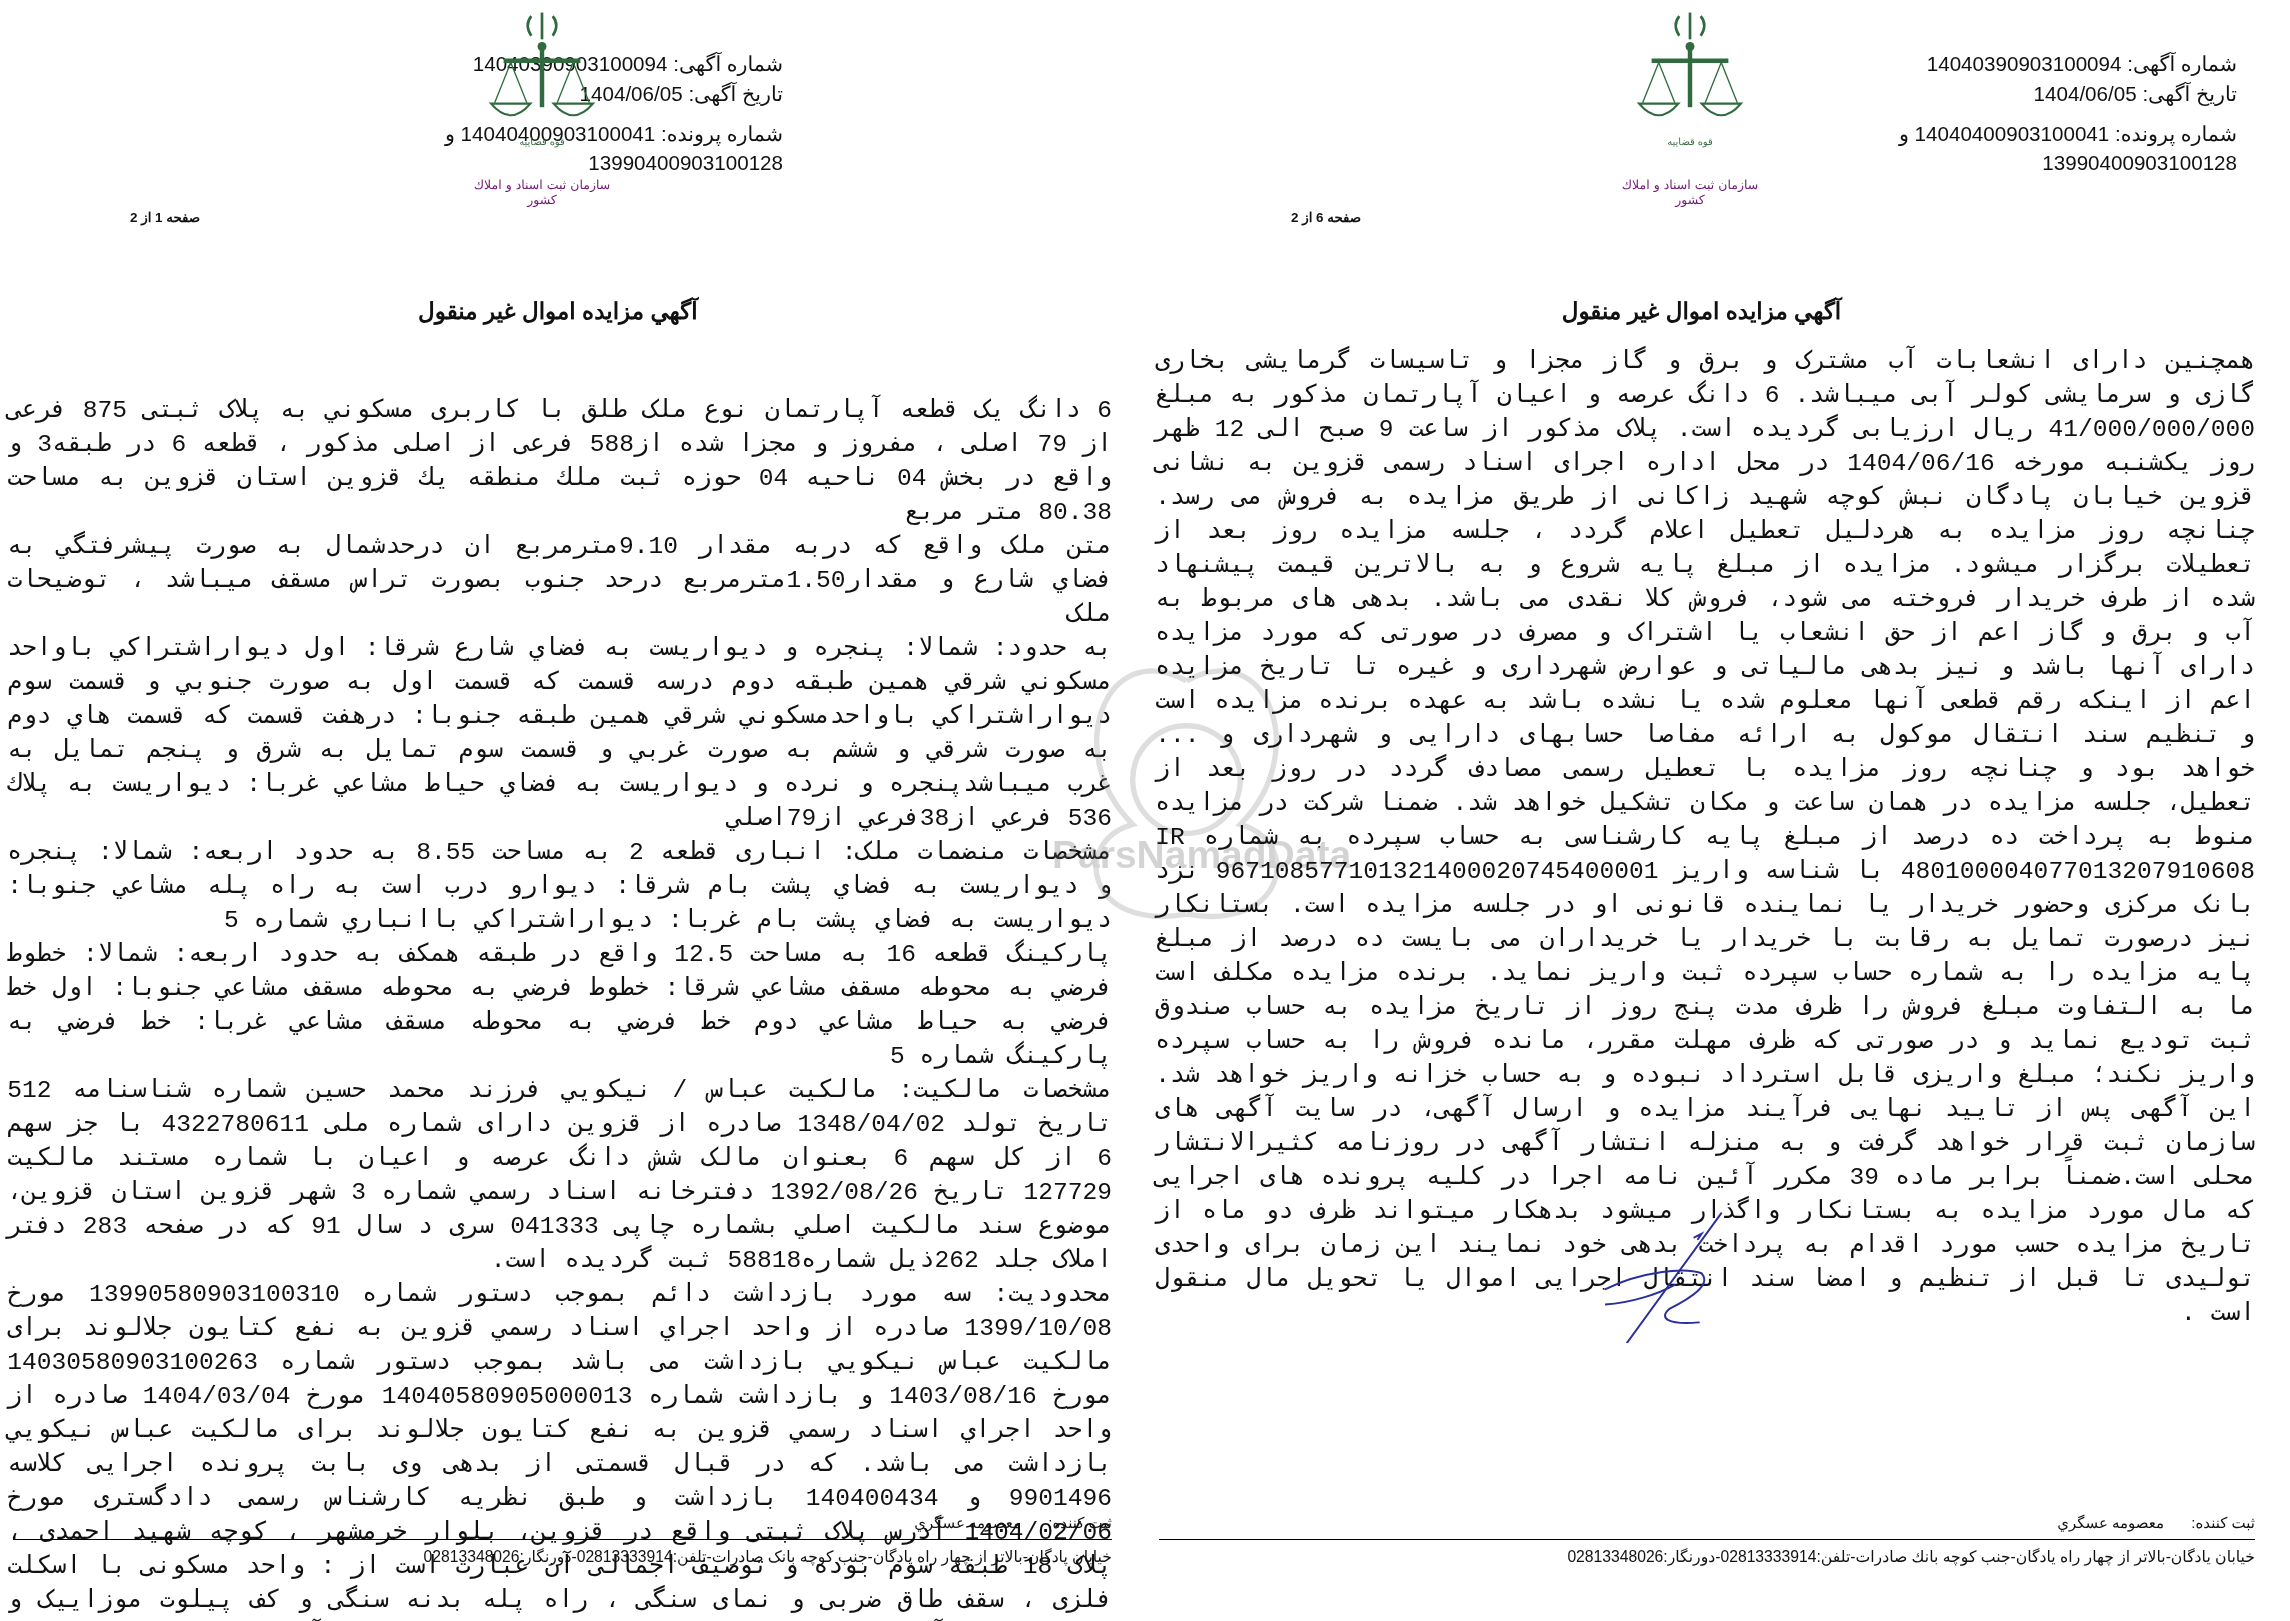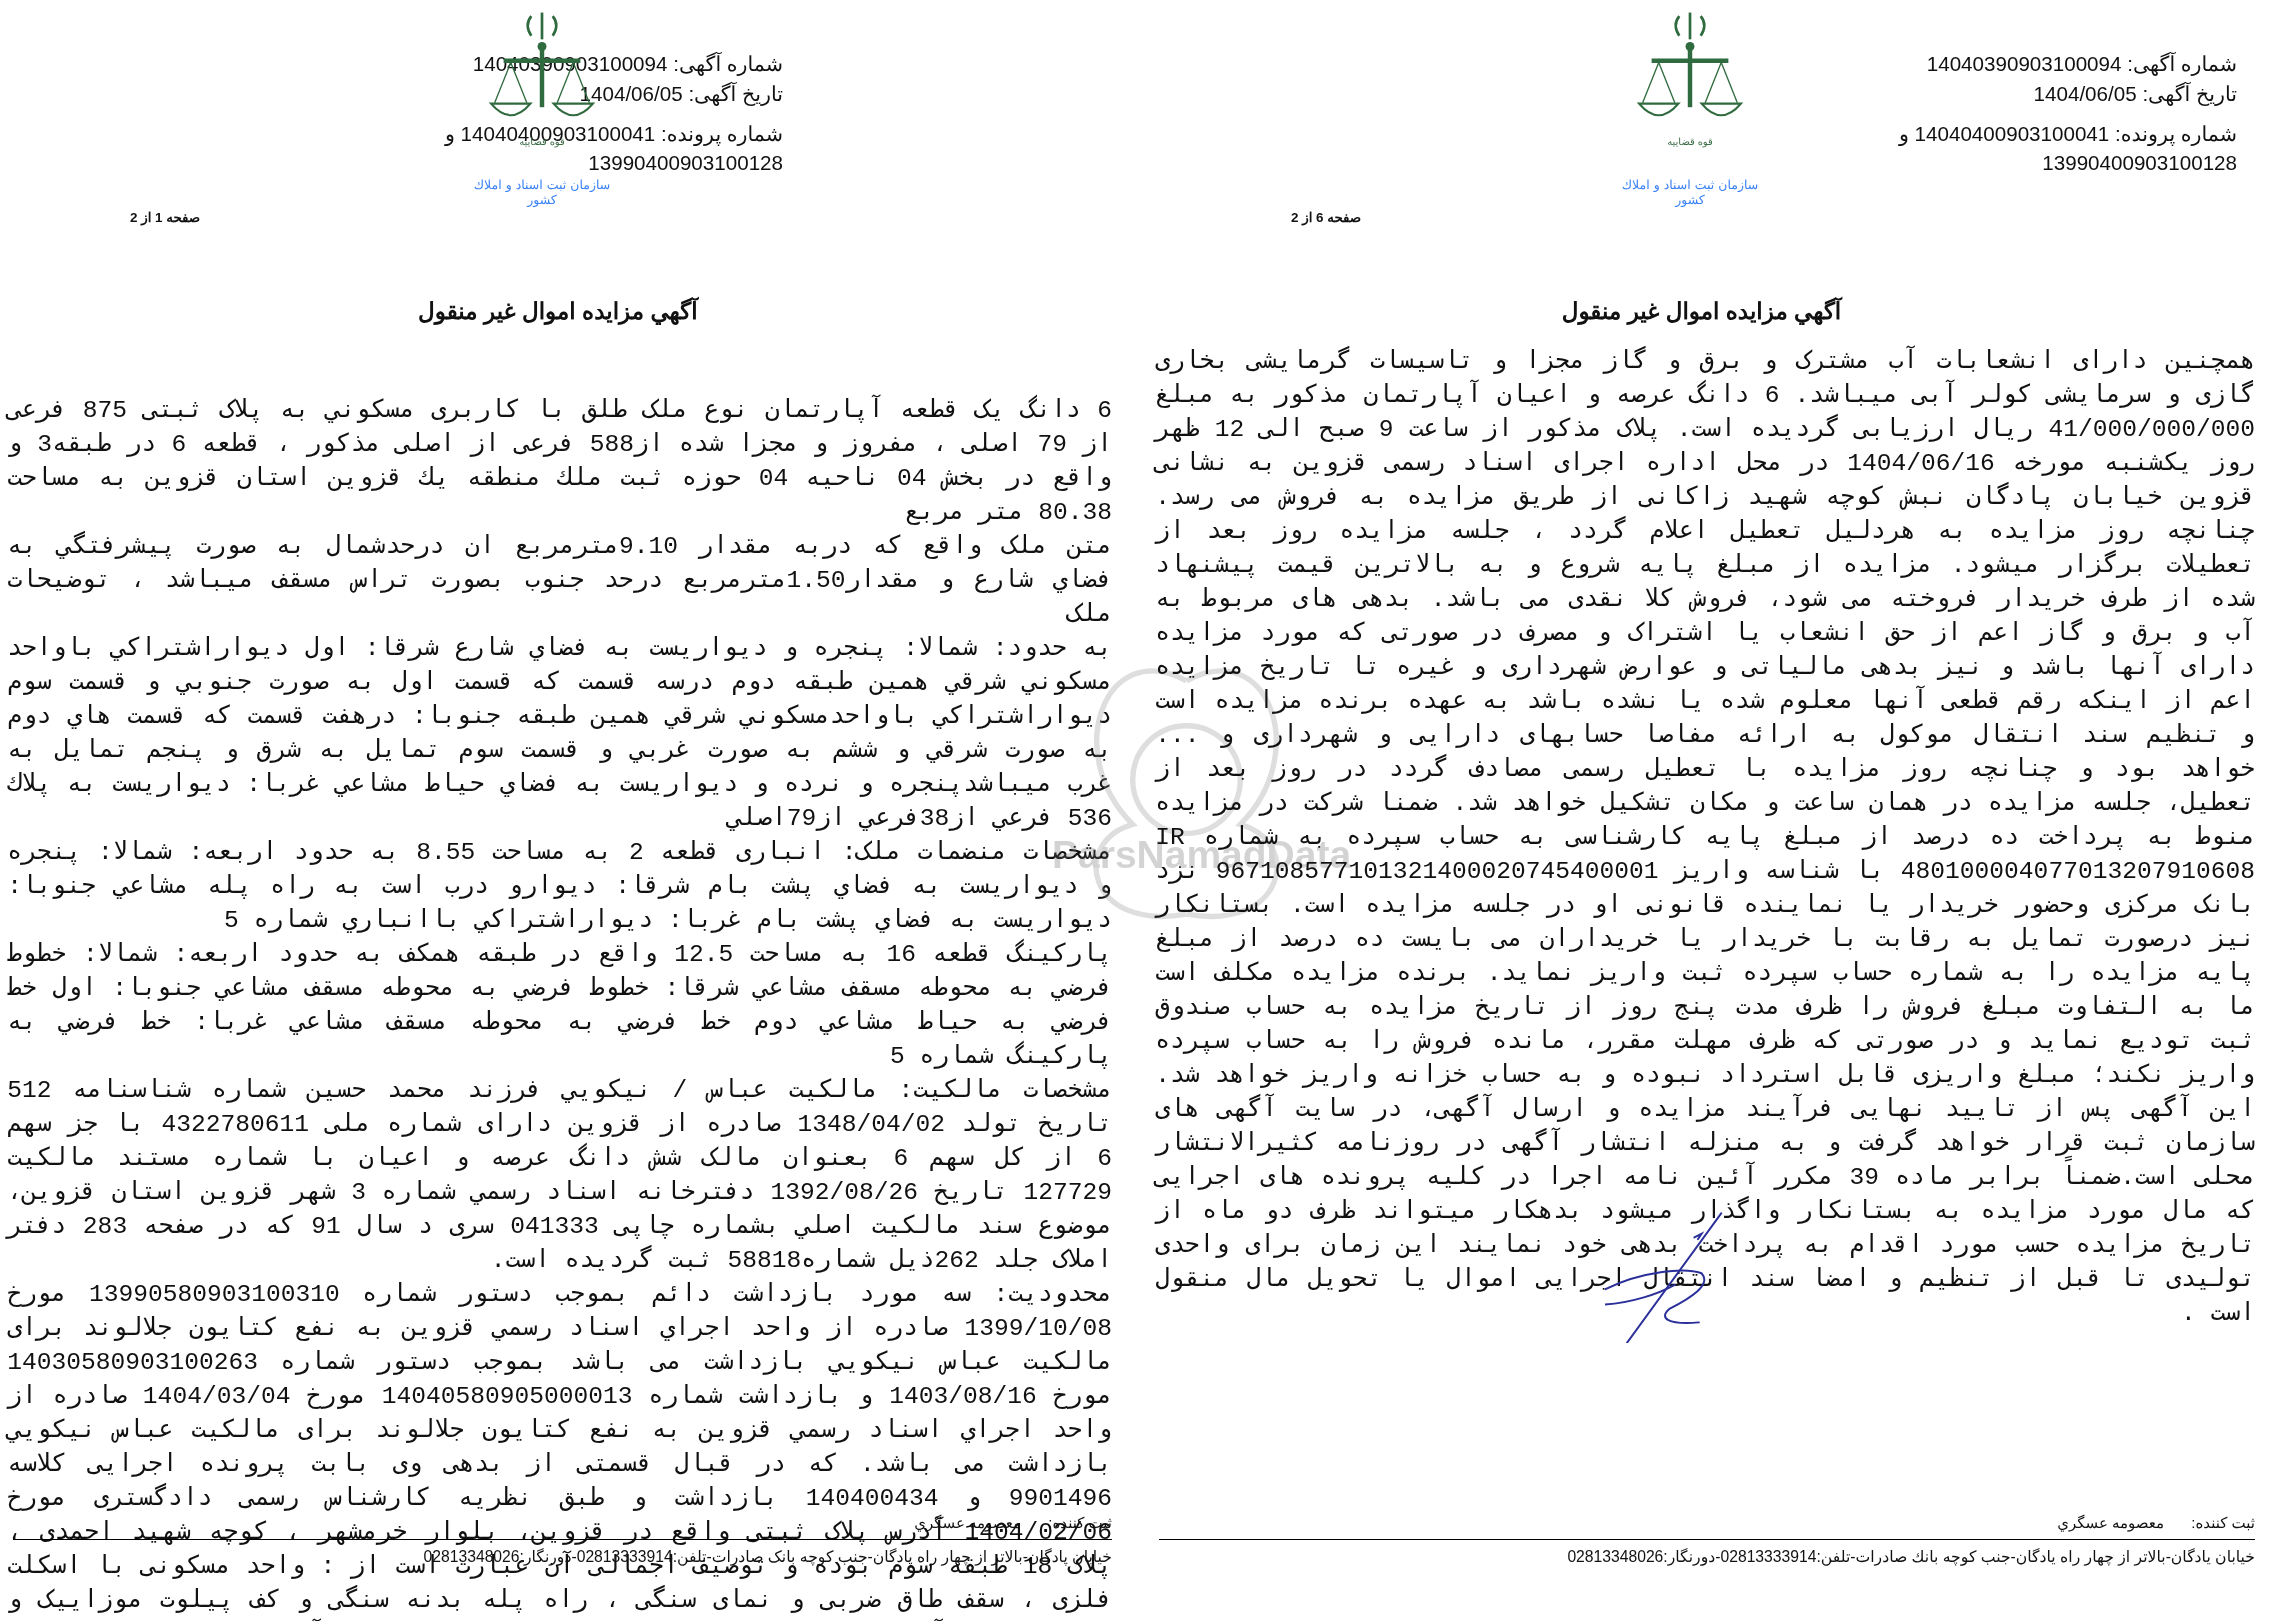--- a/index.html
+++ b/index.html
@@ -29,21 +29,21 @@
     position: absolute; top: 9px; width: 134px; height: 179px;
   }
   .page.left .emblem { left: 475px; }
   .page.right .emblem { left: 475px; }
   .emblem-caption1 {
     position: absolute; top: 127px; left: 31px; width: 72px; text-align: center;
     font-family: Liberation Sans, sans-serif; font-size: 10px; color: #3d6e48; direction: rtl;
   }
   .emblem-caption2 {
     position: absolute; top: 168px; left: -9px; width: 152px; text-align: center;
-    font-family: "DejaVu Serif", serif; font-size: 12.5px; color: #3b82f6; direction: rtl;
+    font-family: "DejaVu Serif", serif; font-size: 12.5px; color: #701a75; direction: rtl;
   }
 
   .page-number {
     position: absolute; top: 210px; font-size: 13.4px; font-weight: bold;
     font-family: "Liberation Sans", sans-serif;
   }
   .page.left .page-number { left: 130px; }
   .page.right .page-number { left: 143px; }
 
   .doc-title {

